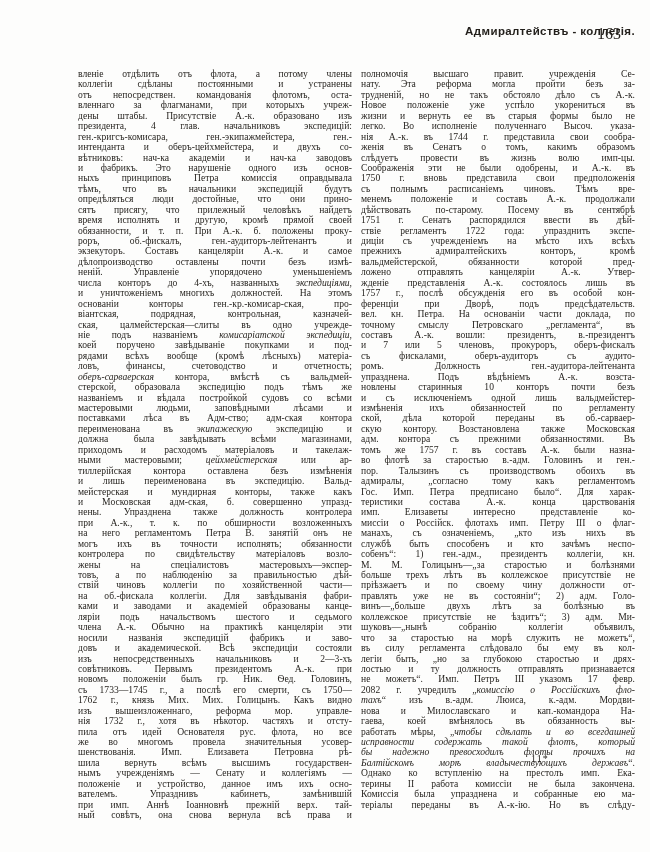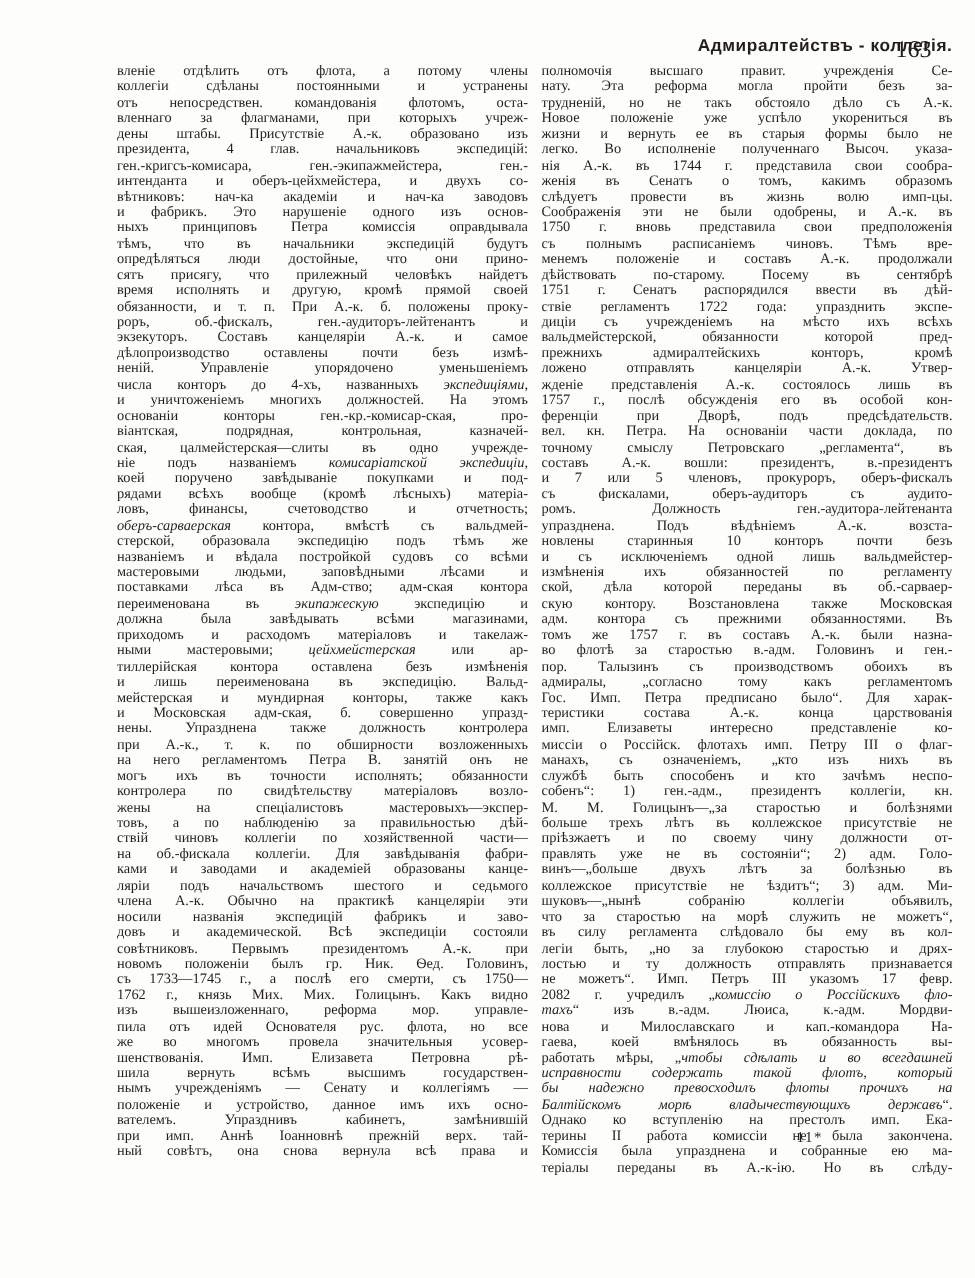--- a/index.html
+++ b/index.html
@@ -13,21 +13,21 @@
 
   .page-header { position: absolute; top: 25px; left: 78px; right: 15px; height: 15px; }
   .title {
     display: block; text-align: right;
     font-family: Liberation Sans, sans-serif;
     font-weight: bold; font-size: 11.5px; letter-spacing: 0.4px;
   }
   .pageno { position: absolute; right: 14px; top: 0; font-size: 16px; }
 
   .columns { position: absolute; top: 43px; left: 78px; width: 557px; display: flex; gap: 9px; }
-  .col { width: 274px; }
+  .col { width: 274px; margin-top: 26px; }
   .line {
     height: 10.45px; line-height: 10.45px; font-size: 9.6px;
     text-align: justify; text-align-last: justify; text-justify: inter-word;
     overflow: hidden; white-space: normal;
   }
   .line i { font-style: italic; }
 
   .signature { position: absolute; left: 531px; top: 753px; font-size: 10px; letter-spacing: 1px; }
 </style>
 </head>
@@ -89,25 +89,27 @@
         <div class="line"><span>контролера по свидѣтельству матеріаловъ возло-</span></div>
         <div class="line"><span>жены на спеціалистовъ мастеровыхъ—экспер-</span></div>
         <div class="line"><span>товъ, а по наблюденію за правильностью дѣй-</span></div>
         <div class="line"><span>ствій чиновъ коллегіи по хозяйственной части—</span></div>
         <div class="line"><span>на об.-фискала коллегіи. Для завѣдыванія фабри-</span></div>
         <div class="line"><span>ками и заводами и академіей образованы канце-</span></div>
         <div class="line"><span>ляріи подъ начальствомъ шестого и седьмого</span></div>
         <div class="line"><span>члена А.-к. Обычно на практикѣ канцеляріи эти</span></div>
         <div class="line"><span>носили названія экспедицій фабрикъ и заво-</span></div>
         <div class="line"><span>довъ и академической. Всѣ экспедиціи состояли</span></div>
+        <div class="line"><span>изъ непосредственныхъ начальниковъ и 2—3-хъ</span></div>
         <div class="line"><span>совѣтниковъ. Первымъ президентомъ А.-к. при</span></div>
         <div class="line"><span>новомъ положеніи былъ гр. Ник. Ѳед. Головинъ,</span></div>
         <div class="line"><span>съ 1733—1745 г., а послѣ его смерти, съ 1750—</span></div>
         <div class="line"><span>1762 г., князь Мих. Мих. Голицынъ. Какъ видно</span></div>
         <div class="line"><span>изъ вышеизложеннаго, реформа мор. управле-</span></div>
+        <div class="line"><span>нія 1732 г., хотя въ нѣкотор. частяхъ и отсту-</span></div>
         <div class="line"><span>пила отъ идей Основателя рус. флота, но все</span></div>
         <div class="line"><span>же во многомъ провела значительныя усовер-</span></div>
         <div class="line"><span>шенствованія. Имп. Елизавета Петровна рѣ-</span></div>
         <div class="line"><span>шила вернуть всѣмъ высшимъ государствен-</span></div>
         <div class="line"><span>нымъ учрежденіямъ — Сенату и коллегіямъ —</span></div>
         <div class="line"><span>положеніе и устройство, данное имъ ихъ осно-</span></div>
         <div class="line"><span>вателемъ. Упразднивъ кабинетъ, замѣнившій</span></div>
         <div class="line"><span>при имп. Аннѣ Іоанновнѣ прежній верх. тай-</span></div>
         <div class="line"><span>ный совѣтъ, она снова вернула всѣ права и</span></div>
       </div>
@@ -122,22 +124,22 @@
         <div class="line"><span>женія въ Сенатъ о томъ, какимъ образомъ</span></div>
         <div class="line"><span>слѣдуетъ провести въ жизнь волю имп-цы.</span></div>
         <div class="line"><span>Соображенія эти не были одобрены, и А.-к. въ</span></div>
         <div class="line"><span>1750 г. вновь представила свои предположенія</span></div>
         <div class="line"><span>съ полнымъ расписаніемъ чиновъ. Тѣмъ вре-</span></div>
         <div class="line"><span>менемъ положеніе и составъ А.-к. продолжали</span></div>
         <div class="line"><span>дѣйствовать по-старому. Посему въ сентябрѣ</span></div>
         <div class="line"><span>1751 г. Сенатъ распорядился ввести въ дѣй-</span></div>
         <div class="line"><span>ствіе регламентъ 1722 года: упразднить экспе-</span></div>
         <div class="line"><span>диціи съ учрежденіемъ на мѣсто ихъ всѣхъ</span></div>
+        <div class="line"><span>прежнихъ адмиралтейскихъ конторъ, кромѣ</span></div>
         <div class="line"><span>вальдмейстерской, обязанности которой пред-</span></div>
-        <div class="line"><span>прежнихъ адмиралтейскихъ конторъ, кромѣ</span></div>
         <div class="line"><span>ложено отправлять канцеляріи А.-к. Утвер-</span></div>
         <div class="line"><span>жденіе представленія А.-к. состоялось лишь въ</span></div>
         <div class="line"><span>1757 г., послѣ обсужденія его въ особой кон-</span></div>
         <div class="line"><span>ференціи при Дворѣ, подъ предсѣдательств.</span></div>
         <div class="line"><span>вел. кн. Петра. На основаніи части доклада, по</span></div>
         <div class="line"><span>точному смыслу Петровскаго „регламента“, въ</span></div>
         <div class="line"><span>составъ А.-к. вошли: президентъ, в.-президентъ</span></div>
         <div class="line"><span>и 7 или 5 членовъ, прокуроръ, оберъ-фискалъ</span></div>
         <div class="line"><span>съ фискалами, оберъ-аудиторъ съ аудито-</span></div>
         <div class="line"><span>ромъ. Должность ген.-аудитора-лейтенанта</span></div>

